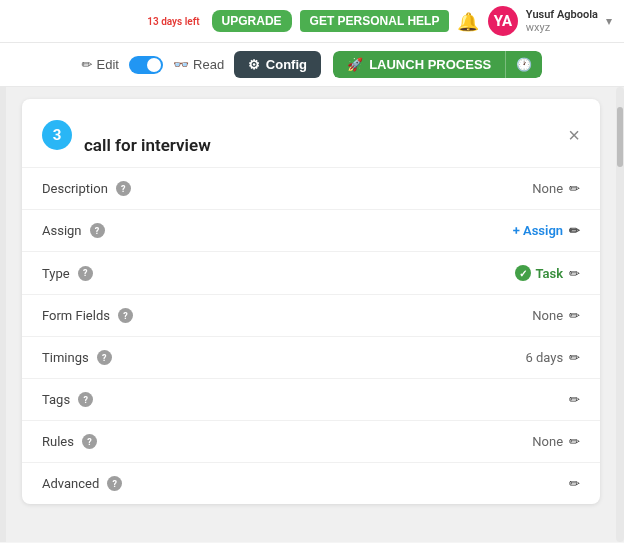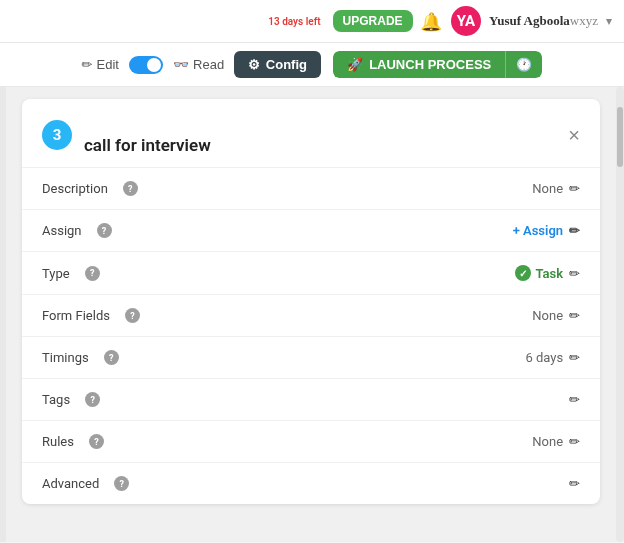--- a/index.html
+++ b/index.html
@@ -59,23 +59,22 @@
       background: #e91e63;
       color: #fff;
       display: flex;
       align-items: center;
       justify-content: center;
       font-size: 15px;
       font-weight: 700;
     }
     .user-info {
       display: flex;
-      flex-direction: row;
-      font-size: 13px;
-      font-family: Liberation Serif, serif;
+      flex-direction: column;
+      font-size: 11px;
     }
     .user-name { font-weight: 600; color: #333; }
     .user-sub { color: #888; }
     .chevron-icon { font-size: 12px; color: #888; cursor: pointer; }
 
     
     .toolbar {
       display: flex;
       align-items: center;
       justify-content: center;
@@ -250,21 +249,21 @@
       border-bottom: 1px solid #f0f0f0;
       gap: 8px;
     }
     .field-row:last-child {
       border-bottom: none;
     }
 
     .field-label {
       display: flex;
       align-items: center;
-      gap: 15px;
+      gap: 8px;
       font-size: 13px;
       color: #444;
       min-width: 110px;
     }
 
     .help-icon {
       width: 15px;
       height: 15px;
       border-radius: 50%;
       background: #9e9e9e;
@@ -339,20 +338,21 @@
       top: 20px;
       left: 1px;
     }
   </style>
 </head>
 <body>
 
 <div class="top-bar">
   <span class="days-left">13 days left</span>
   <button class="btn-upgrade">UPGRADE</button>
+  <button class="btn-personal-help">GET PERSONAL HELP</button>
   <span class="bell-icon">🔔</span>
   <div class="avatar">YA</div>
   <div class="user-info">
     <span class="user-name">Yusuf Agboola</span>
     <span class="user-sub">wxyz</span>
   </div>
   <span class="chevron-icon">▾</span>
 </div>
 
 <div class="toolbar">

